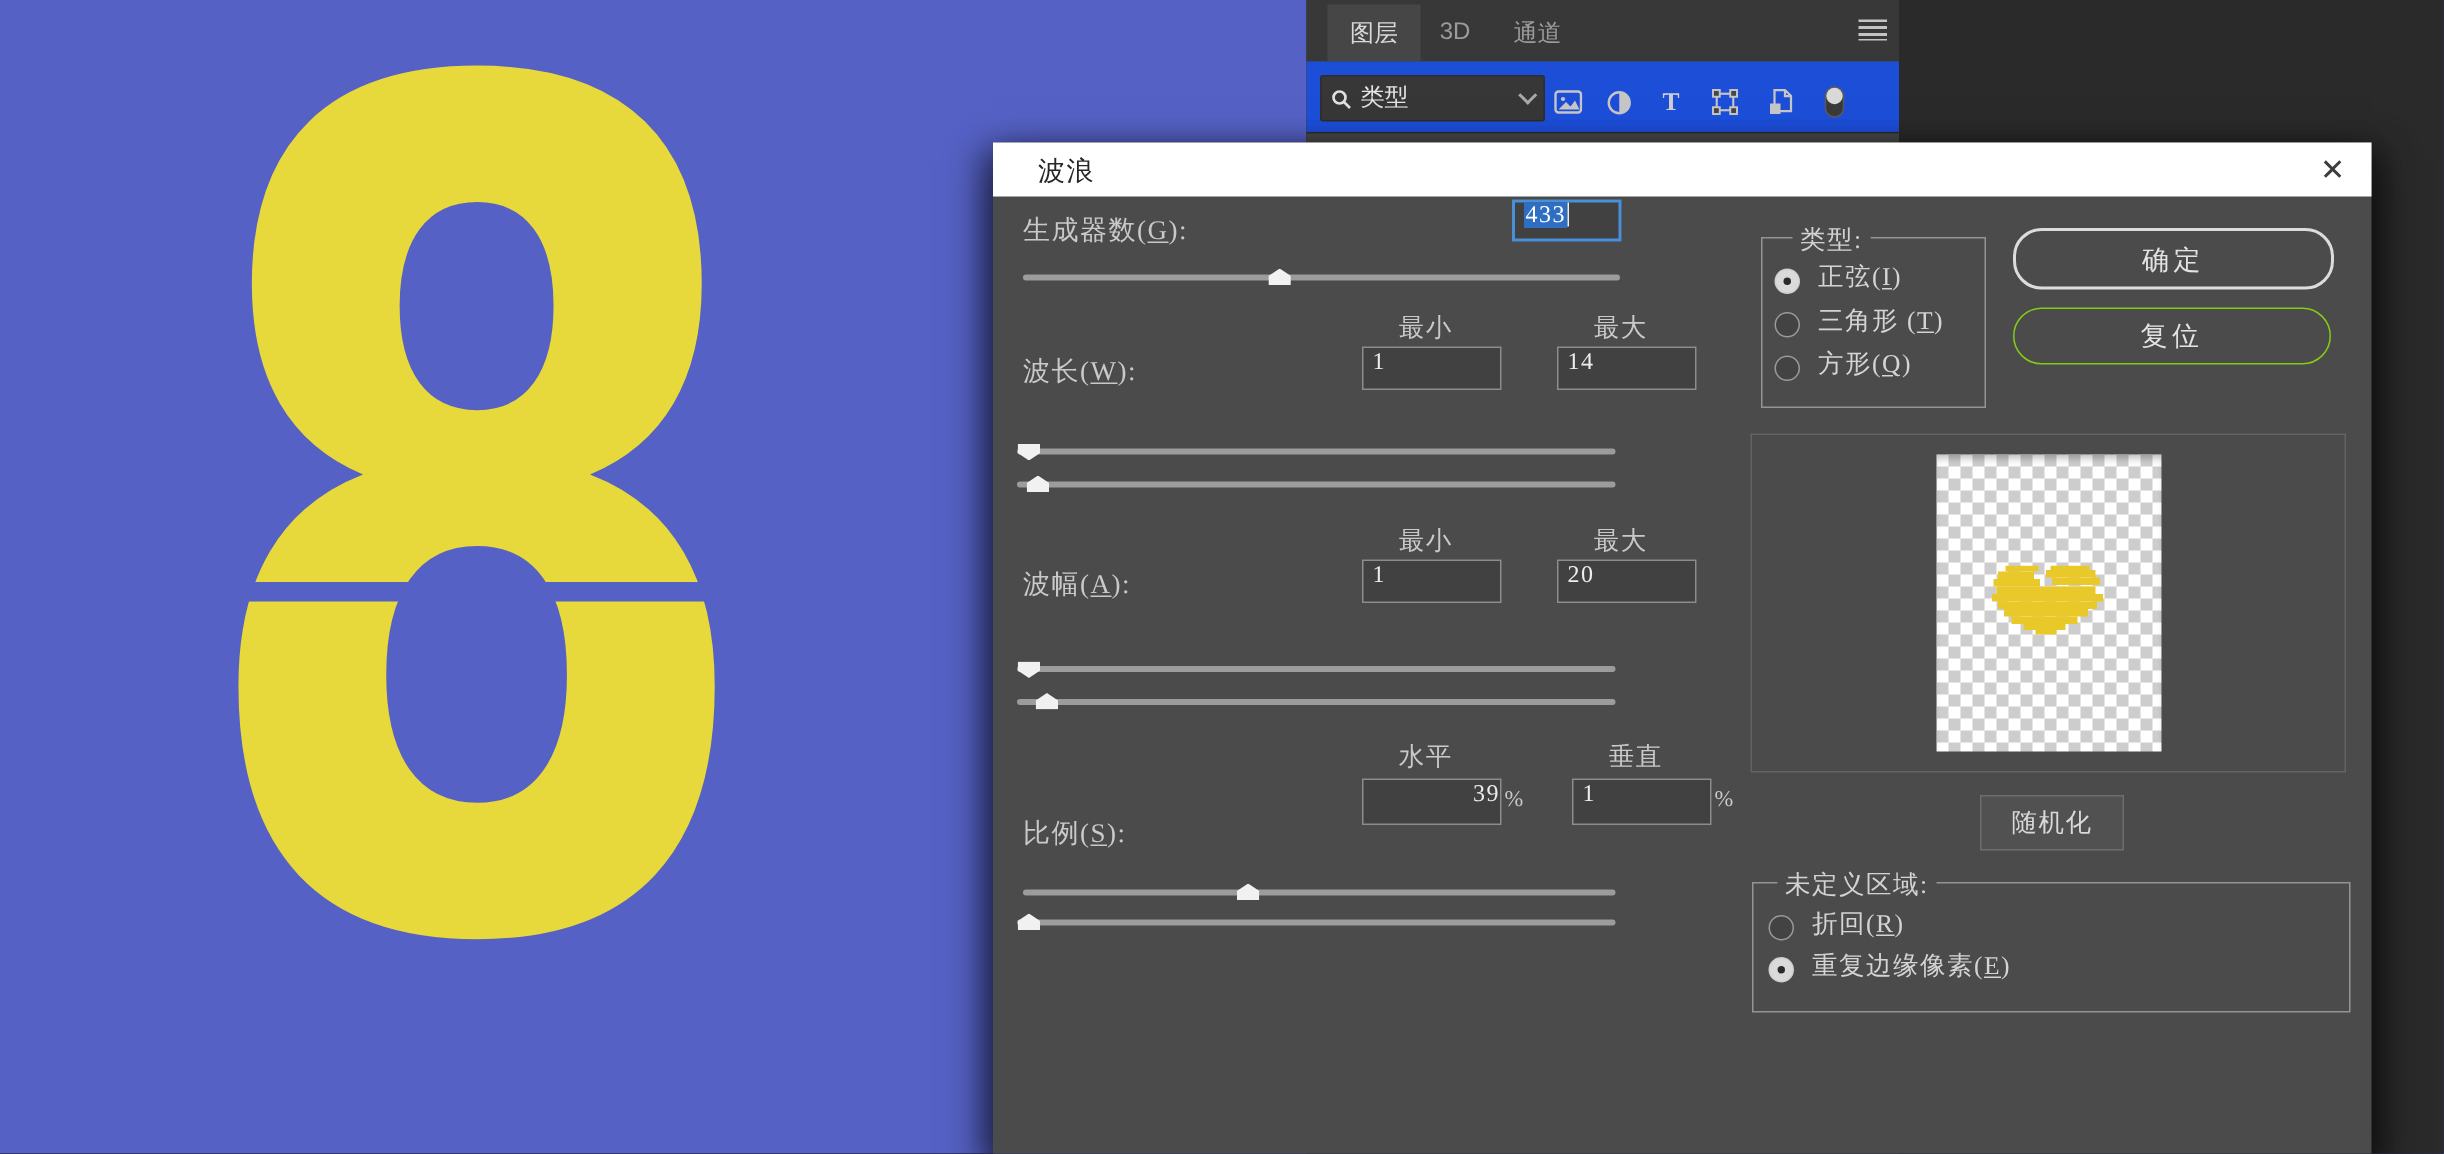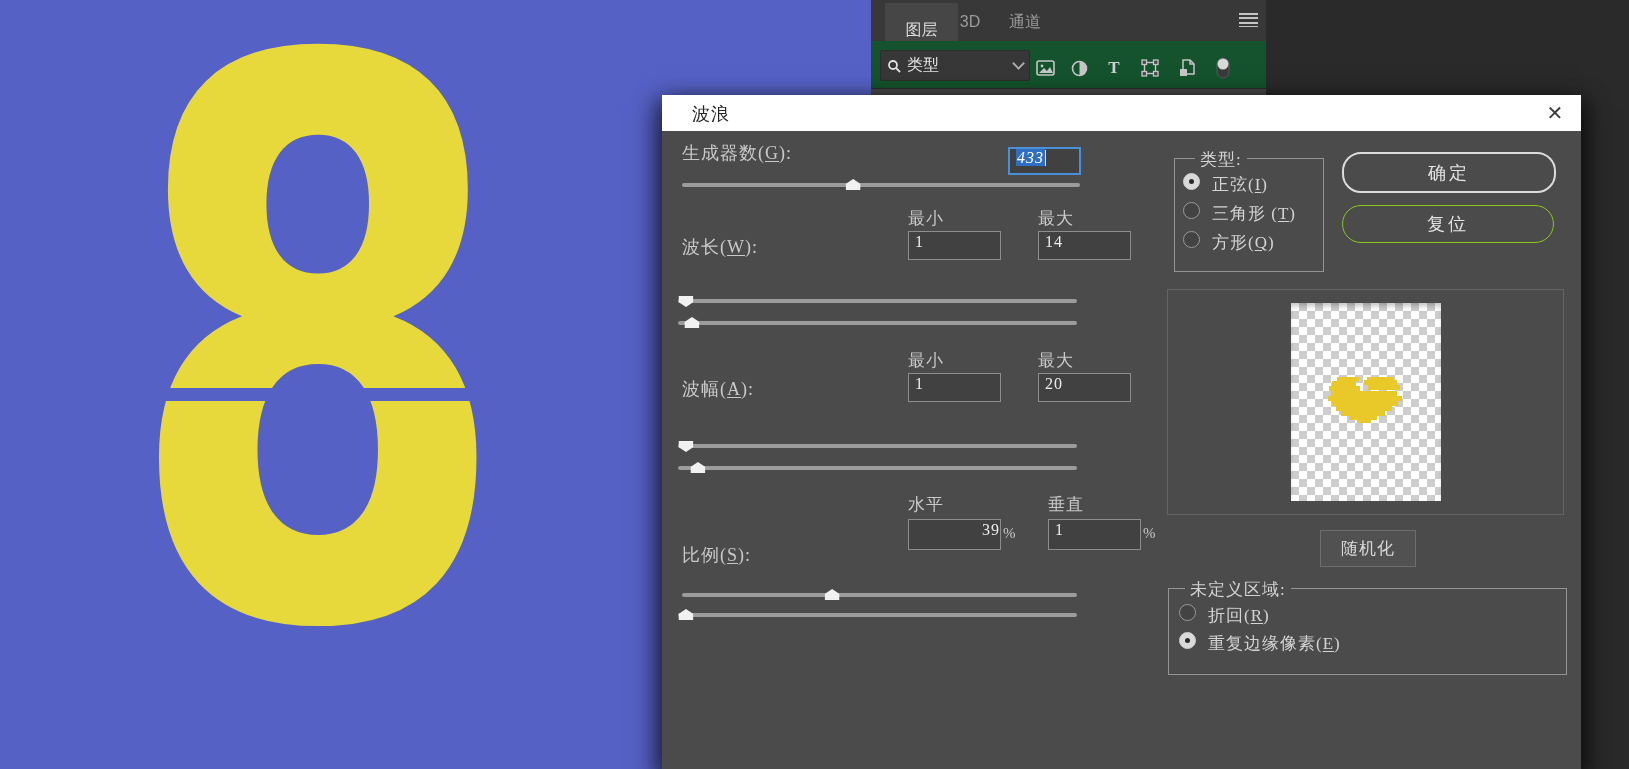--- a/index.html
+++ b/index.html
@@ -16,52 +16,52 @@
   .canvas-mid{position:absolute;left:871px;top:0;width:395px;height:769px;background:#4a4a4a;}
   .right-pane{position:absolute;left:1266px;top:0;width:363px;height:769px;background:#2a2a2a;}
   
   .panel{position:absolute;left:871px;top:0;width:395px;height:88px;background:#464646;border-bottom:1px solid #2c2c2c;}
   .tabstrip{position:absolute;left:0;top:0;width:395px;height:41px;background:#383838;}
   .tab{position:absolute;top:3px;height:38px;display:flex;align-items:center;justify-content:center;
        font-size:16px;color:#9b9b9b;cursor:default;}
   .tab.active{background:#464646;color:#d9d9d9;}
   .hamburger{position:absolute;left:368px;top:13px;width:19px;height:14px;
              background:repeating-linear-gradient(#c4c4c4 0 2px,transparent 2px 4.4px);}
-  .filterrow{position:absolute;left:0;top:41px;width:395px;height:47px;background:#14532d;}
+  .filterrow{position:absolute;left:0;top:41px;width:395px;height:47px;background:#1d4ed8;}
   .searchbox{position:absolute;left:9px;top:9px;width:136px;height:29px;background:#373737;
              border:1px solid #2d2d2d;border-radius:2px;display:flex;align-items:center;gap:6px;padding:0 6px;}
   .searchbox .txt{color:#e3e3e3;font-size:16px;flex:1;}
   .chev{width:7px;height:7px;border-right:2px solid #a9a9a9;border-bottom:2px solid #a9a9a9;
         transform:rotate(45deg);margin-top:-4px;}
   .ficon{position:absolute;top:15px;width:22px;height:24px;display:flex;align-items:center;justify-content:center;}
   .t-glyph{color:#cfcfcf;font-size:17px;font-weight:bold;font-family:"Liberation Serif",serif;}
   
   .dialog{position:absolute;left:662px;top:95px;width:919px;height:677px;background:#4b4b4b;
           box-shadow:0 12px 28px rgba(0,0,0,.55),-8px 4px 18px rgba(0,0,0,.35),8px 4px 18px rgba(0,0,0,.35);
           font-family:"Liberation Serif","DejaVu Serif",serif;}
   .titlebar{position:absolute;left:0;top:0;width:100%;height:36px;background:#ffffff;}
   .title{position:absolute;left:30px;top:7px;font-size:18px;color:#262626;letter-spacing:1px;}
   .close{position:absolute;left:878px;top:4px;width:30px;height:28px;color:#3c3c3c;font-size:20px;
          display:flex;align-items:center;justify-content:center;cursor:default;font-family:"DejaVu Sans",sans-serif;}
   .lbl{position:absolute;color:#c9c9c9;font-size:18px;letter-spacing:1px;white-space:nowrap;}
-  .hdr{position:absolute;width:85px;color:#c9c9c9;font-size:17px;letter-spacing:1px;}
+  .hdr{position:absolute;width:85px;text-align:center;color:#c9c9c9;font-size:17px;letter-spacing:1px;}
   .numbox{position:absolute;width:85px;height:26px;background:#414141;border:1px solid #8d8d8d;
           color:#ececec;font-size:16px;padding:1px 0 0 6px;letter-spacing:1px;}
   .numbox.focus{border:2px solid #4a90d9;width:63px;height:24px;padding-top:0;}
   .sel{background:#2e6fc4;color:#fff;padding:0 1px;}
   .caret{display:inline-block;width:1px;height:16px;background:#eee;vertical-align:-3px;}
   .pct{position:absolute;color:#c9c9c9;font-size:15px;}
   .slider{position:absolute;height:12px;}
   .track{position:absolute;left:0;right:0;top:4px;height:4px;background:#9c9c9c;border-radius:2px;}
   .thumb{position:absolute;width:15px;height:11px;background:#f1f1f1;transform:translateX(-50%);}
   .thumb.up{top:0;clip-path:polygon(50% 0,100% 45%,100% 100%,0 100%,0 45%);}
   .thumb.down{top:1px;clip-path:polygon(0 0,100% 0,100% 55%,50% 100%,0 55%);}
   .groupbox{position:absolute;border:1px solid #949494;}
   .legend{position:absolute;top:-11px;background:#4b4b4b;padding:0 5px;color:#d2d2d2;font-size:17px;letter-spacing:1px;white-space:nowrap;}
-  .radio-row{position:absolute;display:flex;align-items:flex-start;gap:12px;}
+  .radio-row{position:absolute;display:flex;align-items:flex-end;gap:12px;}
   .rdot{width:17px;height:17px;border-radius:50%;border:1px solid #9a9a9a;background:#434343;box-sizing:border-box;flex:none;}
   .rdot.sel{background:#dadada;border-color:#cfcfcf;position:relative;}
   .rdot.sel::after{content:"";position:absolute;left:5px;top:5px;width:5px;height:5px;border-radius:50%;background:#2b2b2b;}
   .rlabel{color:#d4d4d4;font-size:17px;letter-spacing:1px;white-space:nowrap;}
   .pillbtn{position:absolute;border-radius:19px;display:flex;align-items:center;justify-content:center;
            color:#e3e3e3;font-size:18px;letter-spacing:3px;background:transparent;}
   .pillbtn.primary{border:2px solid #dcdcdc;}
   .pillbtn.secondary{border:1px solid #84cc16;}
   .rectbtn{position:absolute;background:#515151;border:1px solid #6e6e6e;display:flex;align-items:center;
            justify-content:center;color:#d8d8d8;font-size:17px;letter-spacing:1px;}
@@ -80,21 +80,21 @@
   <div class="artwork">
     <div class="digit">8</div>
     <div class="slice"></div>
   </div>
 
   <div class="canvas-mid"></div>
   <div class="right-pane"></div>
 
   <div class="panel">
     <div class="tabstrip">
-      <div class="tab active" style="left:14px;width:73px;align-items:flex-end;">
+      <div class="tab active" style="left:14px;width:62px;">
           <span>图层</span>
         </div>
       <div class="tab" style="left:76px;width:46px;">
           <span>3D</span>
         </div>
       <div class="tab" style="left:126px;width:56px;">
           <span>通道</span>
         </div>
       <div class="hamburger"></div>
     </div>
@@ -148,21 +148,21 @@
     </div>
   </div>
 
   <div class="dialog">
     <div class="titlebar">
       <span class="title">波浪</span>
       <span class="close">✕</span>
     </div>
 
     <span class="lbl" style="left:20px;top:46px;"><span>生成器数(</span><u>G</u><span>):</span></span>
-    <div class="numbox focus" style="left:346px;top:52px;font-style:italic;"><span class="sel">433</span><span class="caret"></span></div>
+    <div class="numbox focus" style="left:346px;top:38px;"><span class="sel">433</span><span class="caret"></span></div>
     <div class="slider" style="left:20px;top:84px;width:398px;">
       <div class="track"></div>
         <div class="thumb up" style="left: 43%;"></div>
     </div>
 
     <span class="hdr" style="left:246px;top:112px;">最小</span>
     <span class="hdr" style="left:376px;top:112px;">最大</span>
     <span class="lbl" style="left:20px;top:140px;"><span>波长(</span><u>W</u><span>):</span></span>
     <div class="numbox" style="left:246px;top:136px;">1</div>
     <div class="numbox" style="left:376px;top:136px;">14</div>

